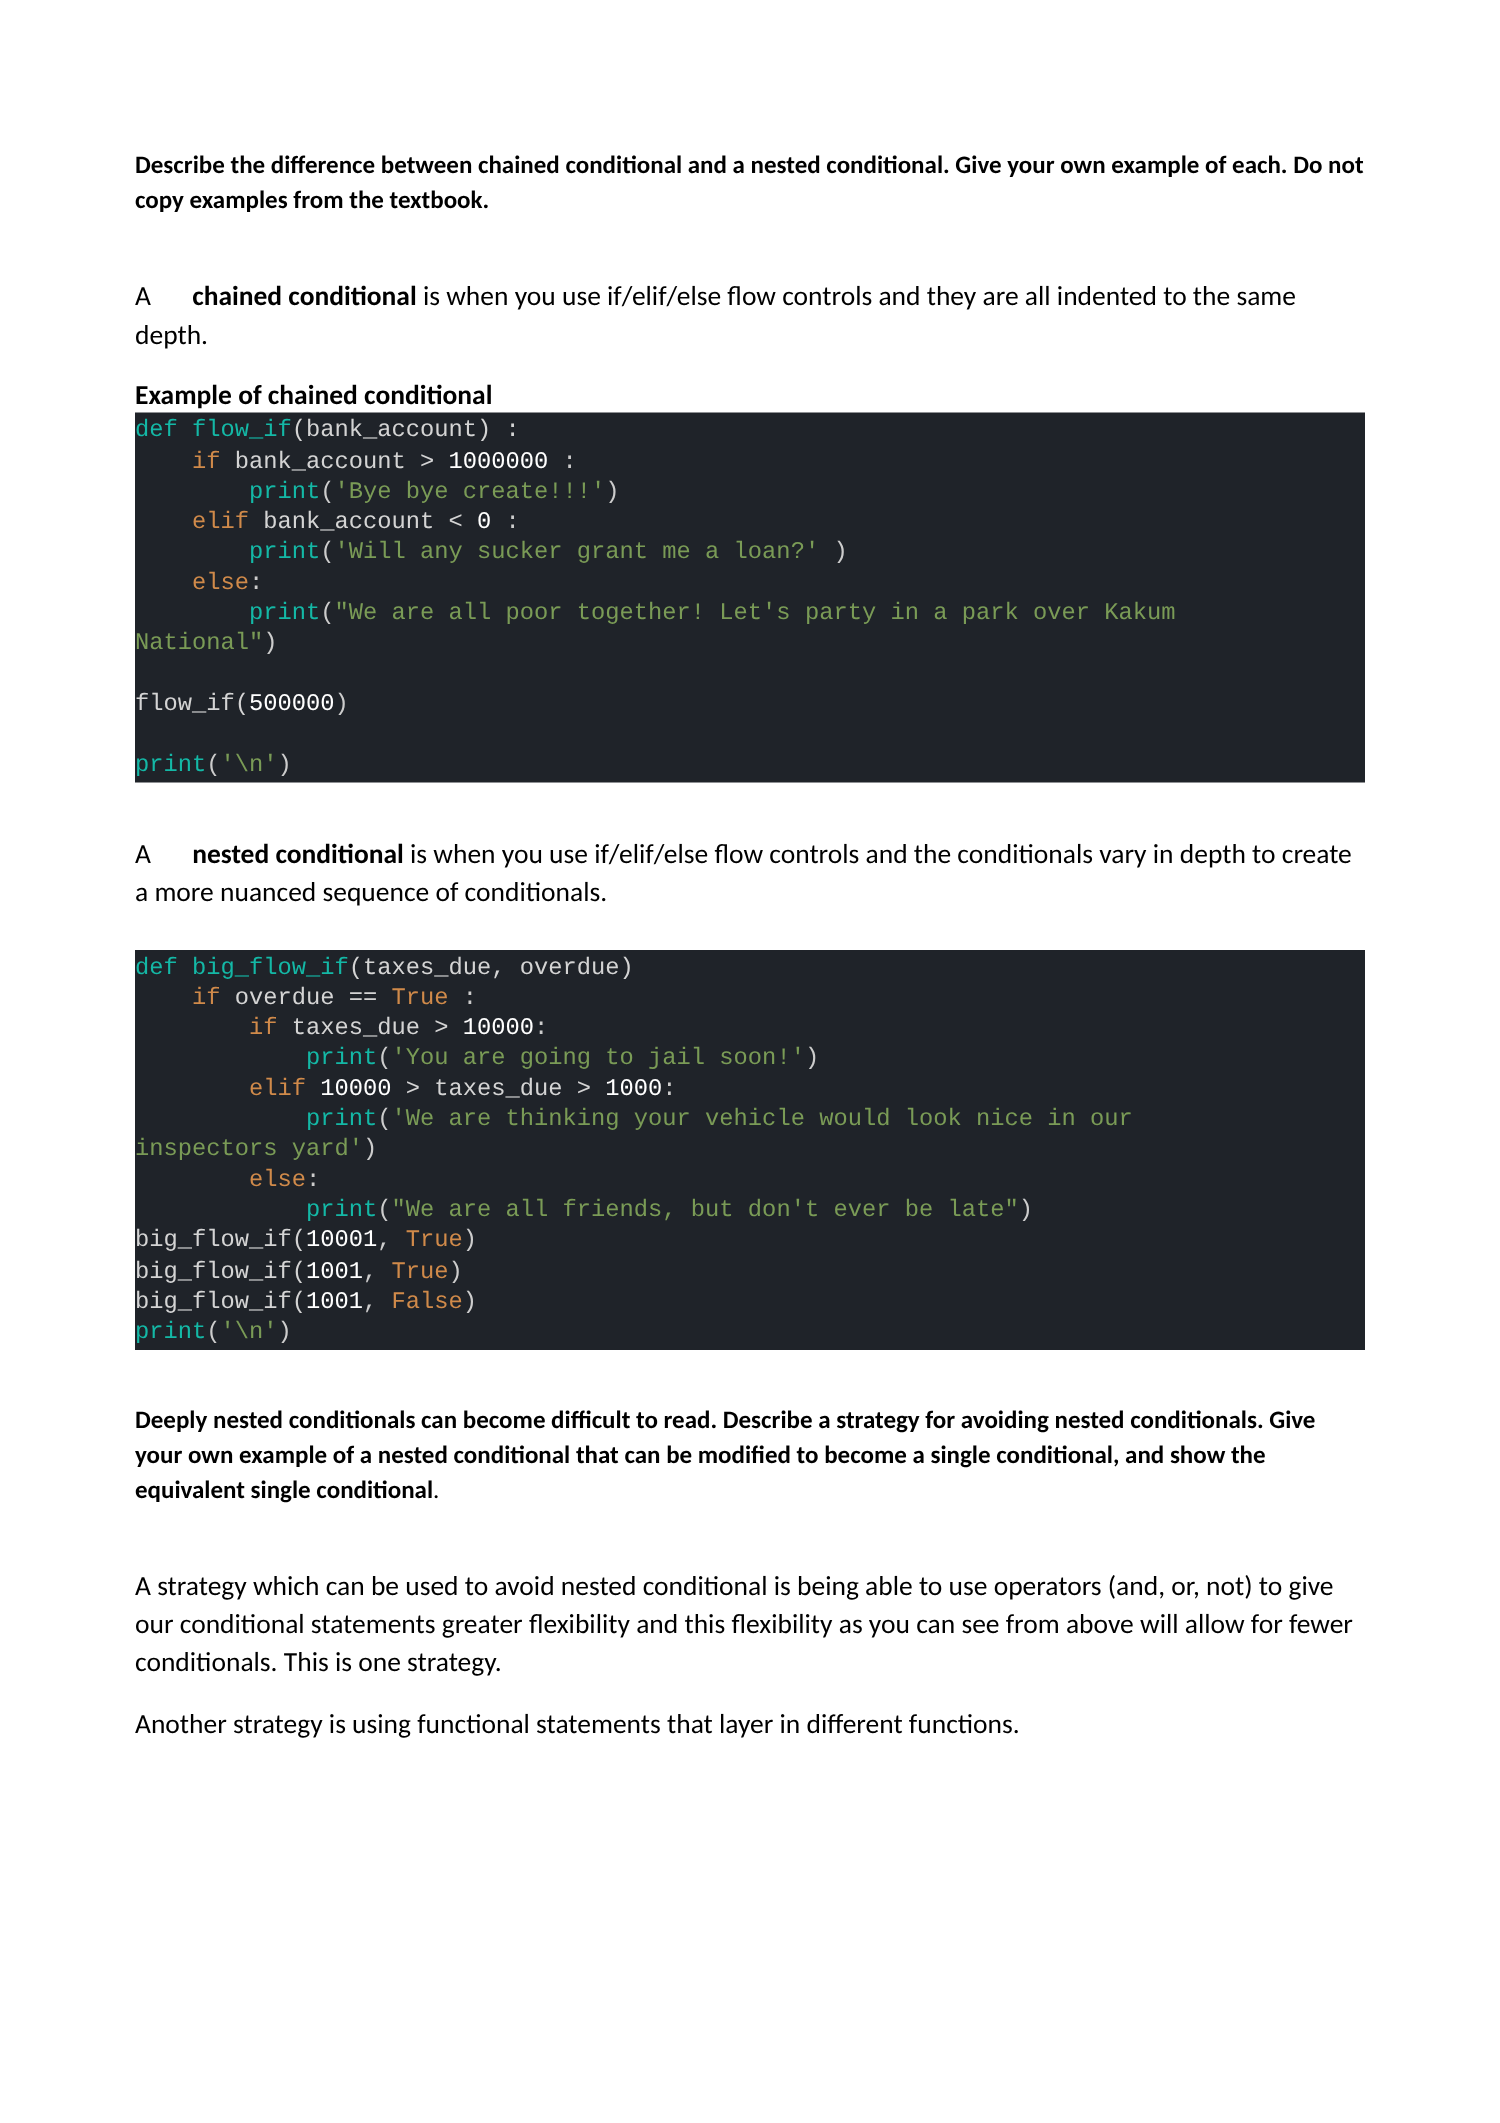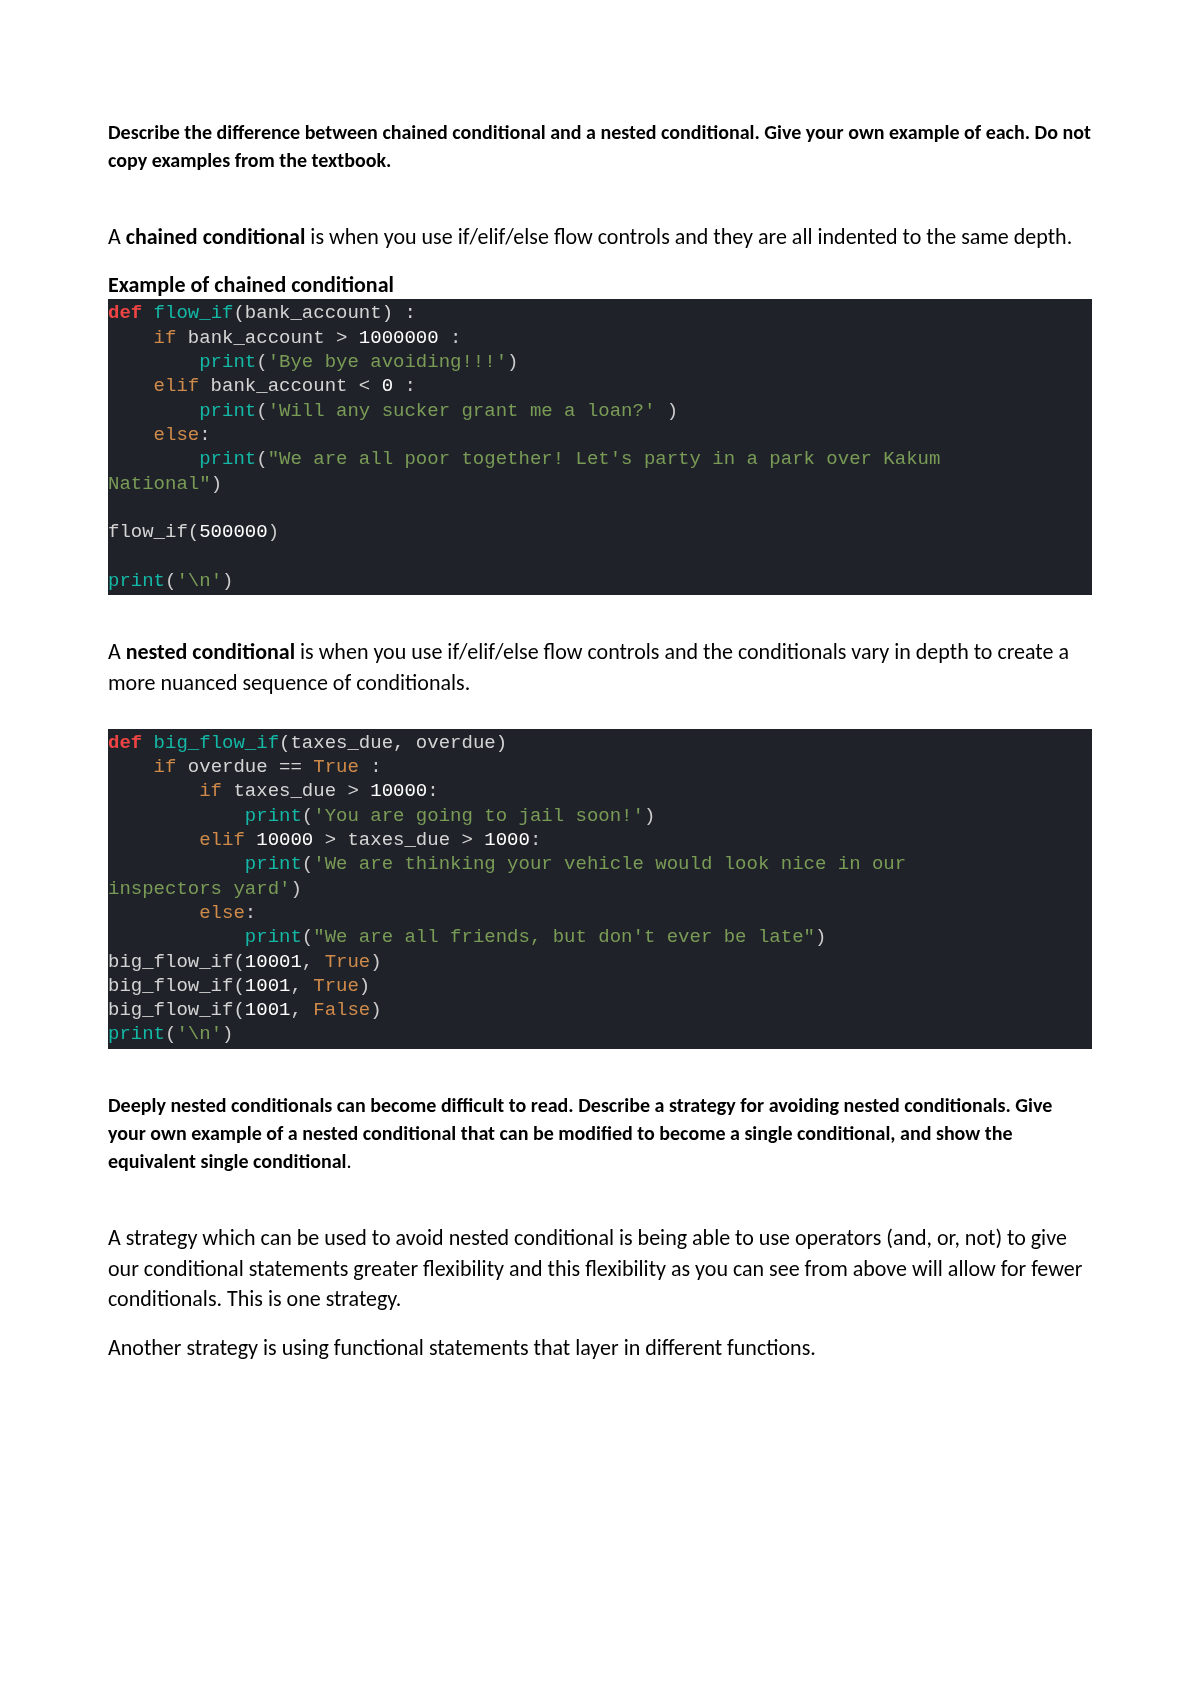--- a/index.html
+++ b/index.html
@@ -15,40 +15,40 @@
       font-size: 20px;
       font-weight: bold;
       line-height: 1.4;
       margin-bottom: 48px;
     }
     .para {
       font-size: 22px;
       line-height: 1.4;
       margin-bottom: 18px;
     }
-    .bold { font-weight: bold; }
+    .bold { font-weight: bold; margin-left: 28px; }
     .section-label {
       font-size: 22px;
       font-weight: bold;
       line-height: 1.3;
       margin-bottom: 0;
       margin-top: 6px;
     }
     .code-block {
       background: #1f2329;
       font-family: "Courier New", Courier, monospace;
       font-size: 19px;
       line-height: 1.28;
       white-space: pre;
       color: #cccccc;
       padding: 2px 0 2px 0;
       margin-bottom: 42px;
       overflow: hidden;
     }
-    .kw-def { color: #ef4444; font-weight: bold; }
+    .kw-def { color: #14b8a6; }
     .kw-flow { color: #d08a4a; }
     .fn { color: #14b8a6; }
     .num { color: #ffffff; }
     .str { color: #7a9b56; }
     .ident { color: #d4d4d4; }
     .punct { color: #cccccc; }
     .const { color: #d08a4a; text-align: center; }
   </style>
 </head>
 <body>
@@ -56,21 +56,21 @@
 <p class="prompt">Describe the difference between chained conditional and a nested conditional.  Give your own example of each. Do not copy examples from the textbook.</p>
 
 <p class="para">
   <span>A </span><span class="bold">chained conditional</span><span> is when you use if/elif/else flow controls and they are all indented to the same depth.</span>
 </p>
 
 <p class="section-label">Example of chained conditional</p>
 
 <div class="code-block"><span class="kw-def">def</span><span class="fn"> flow_if</span><span class="ident">(bank_account) :</span>
 <span class="kw-flow">    if</span><span class="ident"> bank_account &gt; </span><span class="num">1000000</span><span class="punct"> :</span>
-<span class="fn">        print</span><span class="punct">(</span><span class="str">'Bye bye avoiding!!!'</span><span class="punct">)</span>
+<span class="fn">        print</span><span class="punct">(</span><span class="str">'Bye bye create!!!'</span><span class="punct">)</span>
 <span class="kw-flow">    elif</span><span class="ident"> bank_account &lt; </span><span class="num">0</span><span class="punct"> :</span>
 <span class="fn">        print</span><span class="punct">(</span><span class="str">'Will any sucker grant me a loan?'</span><span class="punct"> )</span>
 <span class="kw-flow">    else</span><span class="punct">:</span>
 <span class="fn">        print</span><span class="punct">(</span><span class="str">"We are all poor together! Let's party in a park over Kakum </span>
 <span class="str">National"</span><span class="punct">)</span>
 <span></span>
 <span class="ident">flow_if(</span><span class="num">500000</span><span class="punct">)</span>
 <span></span>
 <span class="fn">print</span><span class="punct">(</span><span class="str">'\n'</span><span class="punct">)</span></div>
 

